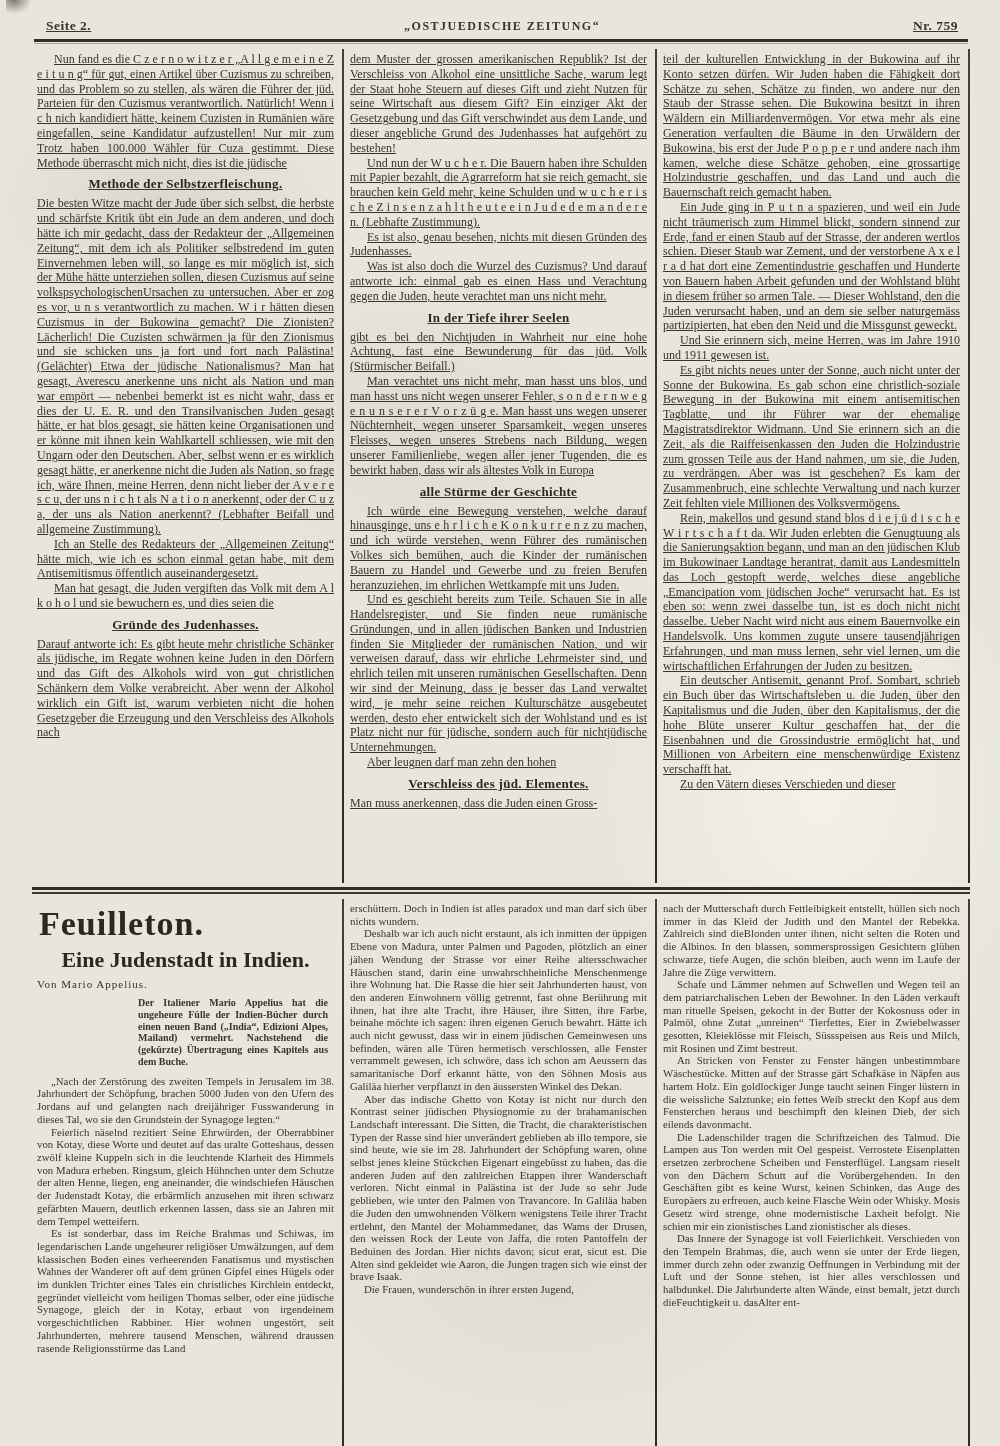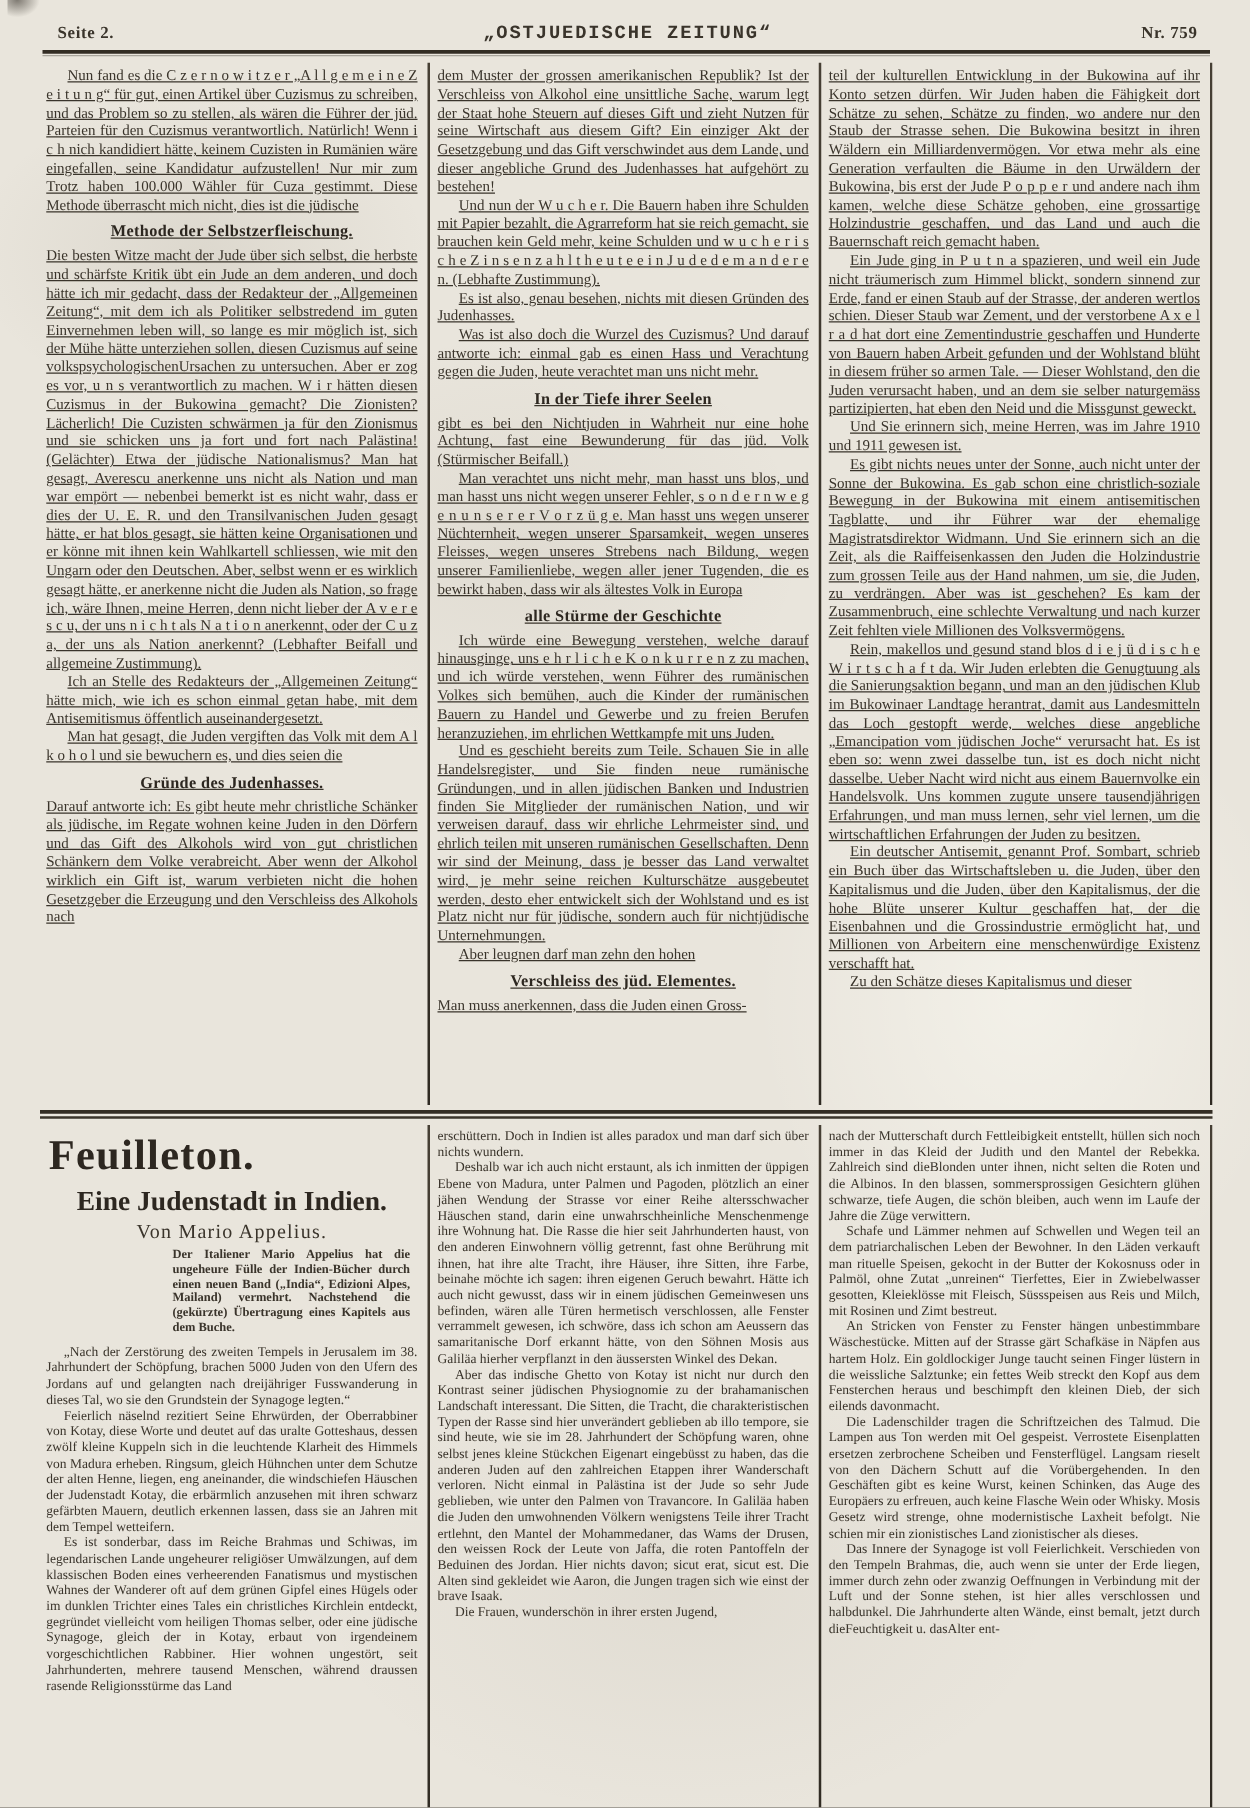--- a/index.html
+++ b/index.html
@@ -11,43 +11,43 @@
     font-family:"Liberation Serif","DejaVu Serif",serif;
     background:
       radial-gradient(ellipse 260px 180px at 16% 14%, rgba(110,100,80,0.10), transparent 70%),
       radial-gradient(ellipse 320px 240px at 42% 30%, rgba(110,100,80,0.07), transparent 70%),
       radial-gradient(ellipse 300px 360px at 82% 55%, rgba(255,255,248,0.45), transparent 72%),
       radial-gradient(ellipse 420px 260px at 55% 88%, rgba(115,105,85,0.07), transparent 70%),
       var(--paper,#e9e5dc);
   }
   .masthead{display:flex;justify-content:space-between;align-items:baseline;
     font-weight:bold;padding:8px 12px 5px 14px;}
-  .masthead .side{font-size:13.5px;letter-spacing:.5px;}
-  .masthead .title{font-size:15px;letter-spacing:1.5px;font-family:Liberation Mono, monospace;}
+  .masthead .side{font-size:13.5px;letter-spacing:.5px;text-decoration:underline;}
+  .masthead .title{font-size:12px;letter-spacing:1.5px;}
   .masthead-rule{border-top:3px solid #332d24;border-bottom:1px solid rgba(51,45,36,.35);
     height:1px;margin:0 2px 5px 2px;}
   .cols{display:flex;align-items:stretch;overflow:hidden;}
   .top-cols{height:834px;text-decoration:underline;}
   .feui-cols{height:584px;}
   .col{flex:1 1 0;padding:3px 7px 0 5px;overflow:hidden;}
   .vrule{width:2px;background:linear-gradient(#463f34,#2f2a22);flex:0 0 2px;margin:0 1px;}
   .vrule.edge{margin-right:0;}
   .double-rule{height:2px;border-top:3px solid #332d24;border-bottom:2px solid #3a342b;margin:4px 0 5px 0;}
   .blk{margin:0;text-align:justify;}
   .top-cols .blk{font-size:12px;line-height:14.8px;}
   .top-cols .blk.p{text-indent:17px;}
   .top-cols .blk.h{font-weight:bold;text-align:center;font-size:13px;line-height:19px;
     margin:4px 0 3px 0;text-indent:0;letter-spacing:.3px;color:#2d2720;}
   .feui-cols .blk{font-size:10.8px;line-height:12.7px;}
   .feui-cols .blk.p{text-indent:14px;}
   .blk.title{font-size:34px;line-height:40px;font-weight:bold;text-align:left;
     letter-spacing:1px;color:#2d2720;text-indent:0;margin:2px 0 2px 2px;}
   .blk.subtitle{font-size:22px;line-height:27px;font-weight:bold;text-align:center;
     color:#2d2720;text-indent:0;margin:2px 0 3px 0;}
-  .blk.byline{font-size:16px;line-height:17px;text-align:center;letter-spacing:1px;
+  .blk.byline{font-size:11px;line-height:17px;text-align:left;letter-spacing:1px;
     text-indent:0;margin-bottom:4px;}
   .blk.note{font-weight:bold;font-size:10px;line-height:11.8px;width:64%;margin-left:34%;
     margin-bottom:7px;text-indent:0;}
   .corner-smudge{position:absolute;left:6px;top:0;width:26px;height:14px;
     background:radial-gradient(ellipse at 30% 0%, rgba(40,35,28,.55), transparent 70%);}
 </style>
 </head>
 <body>
 
 <div class="page" style="--paper: #e9e5dc; --ink: #3a342b;">
@@ -87,21 +87,21 @@
         <div class="blk p0">Man muss anerkennen, dass die Juden einen Gross-</div>
       </div>
     <div class="vrule"></div>
     <div class="col">
         <div class="blk p0">teil der kulturellen Entwicklung in der Bukowina auf ihr Konto setzen dürfen. Wir Juden haben die Fähigkeit dort Schätze zu sehen, Schätze zu finden, wo andere nur den Staub der Strasse sehen. Die Bukowina besitzt in ihren Wäldern ein Milliardenvermögen. Vor etwa mehr als eine Generation verfaulten die Bäume in den Urwäldern der Bukowina, bis erst der Jude P o p p e r  und andere nach ihm kamen, welche diese Schätze gehoben, eine grossartige Holzindustrie geschaffen, und das Land und auch die Bauernschaft reich gemacht haben.</div>
         <div class="blk p">Ein Jude ging in P u t n a  spazieren, und weil ein Jude nicht träumerisch zum Himmel blickt, sondern sinnend zur Erde, fand er einen Staub auf der Strasse, der anderen wertlos schien. Dieser Staub war Zement, und der verstorbene A x e l r a d  hat dort eine Zementindustrie geschaffen und Hunderte von Bauern haben Arbeit gefunden und der Wohlstand blüht in diesem früher so armen Tale. — Dieser Wohlstand, den die Juden verursacht haben, und an dem sie selber naturgemäss partizipierten, hat eben den Neid und die Missgunst geweckt.</div>
         <div class="blk p">Und Sie erinnern sich, meine Herren, was im Jahre 1910 und 1911 gewesen ist.</div>
         <div class="blk p">Es gibt nichts neues unter der Sonne, auch nicht unter der Sonne der Bukowina. Es gab schon eine christlich-soziale Bewegung in der Bukowina mit einem antisemitischen Tagblatte, und ihr Führer war der ehemalige Magistratsdirektor Widmann. Und Sie erinnern sich an die Zeit, als die Raiffeisenkassen den Juden die Holzindustrie zum grossen Teile aus der Hand nahmen, um sie, die Juden, zu verdrängen. Aber was ist geschehen? Es kam der Zusammenbruch, eine schlechte Verwaltung und nach kurzer Zeit fehlten viele Millionen des Volksvermögens.</div>
         <div class="blk p">Rein, makellos und gesund stand blos  d i e  j ü d i s c h e  W i r t s c h a f t  da. Wir Juden erlebten die Genugtuung als die Sanierungsaktion begann, und man an den jüdischen Klub im Bukowinaer Landtage herantrat, damit aus Landesmitteln das Loch gestopft werde, welches diese angebliche „Emancipation vom jüdischen Joche“ verursacht hat. Es ist eben so: wenn zwei dasselbe tun, ist es doch nicht nicht dasselbe. Ueber Nacht wird nicht aus einem Bauernvolke ein Handelsvolk. Uns kommen zugute unsere tausendjährigen Erfahrungen, und man muss lernen, sehr viel lernen, um die wirtschaftlichen Erfahrungen der Juden zu besitzen.</div>
         <div class="blk p">Ein deutscher Antisemit, genannt Prof. Sombart, schrieb ein Buch über das Wirtschaftsleben u. die Juden, über den Kapitalismus und die Juden, über den Kapitalismus, der die hohe Blüte unserer Kultur geschaffen hat, der die Eisenbahnen und die Grossindustrie ermöglicht hat, und Millionen von Arbeitern eine menschenwürdige Existenz verschafft hat.</div>
-        <div class="blk p">Zu den Schätze dieses Kapitalismus und dieser</div>
+        <div class="blk p">Zu den Vätern dieses Verschieden und dieser</div>
       </div>
     <div class="vrule edge"></div>
   </div>
 
   <div class="double-rule"></div>
 
   <div class="cols feui-cols">
     <div class="col">
         <div class="blk title">Feuilleton.</div>
         <div class="blk subtitle">Eine Judenstadt in Indien.</div>

